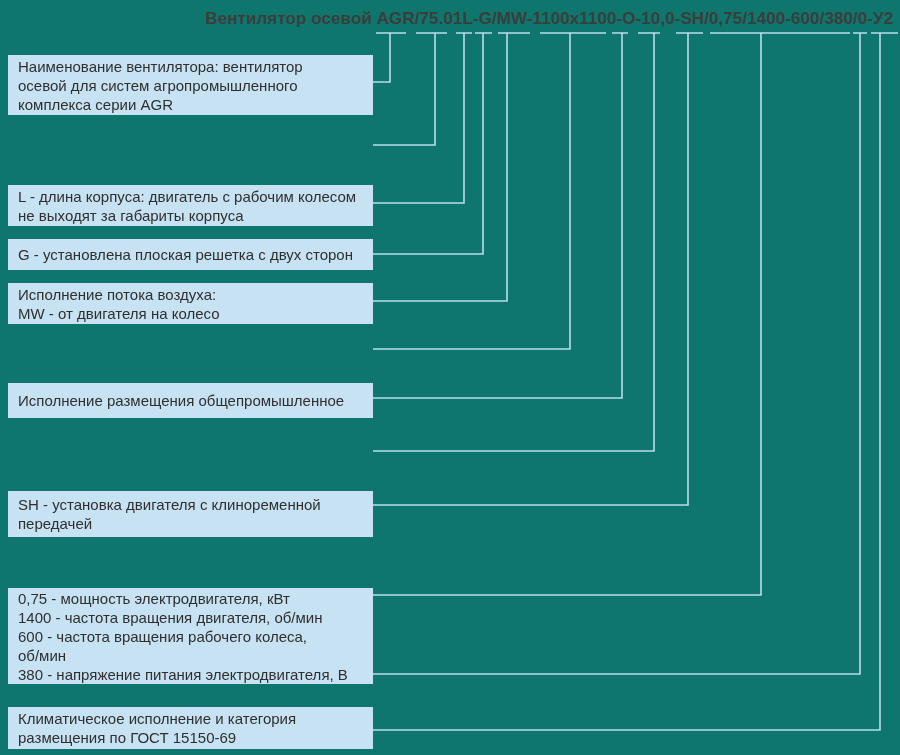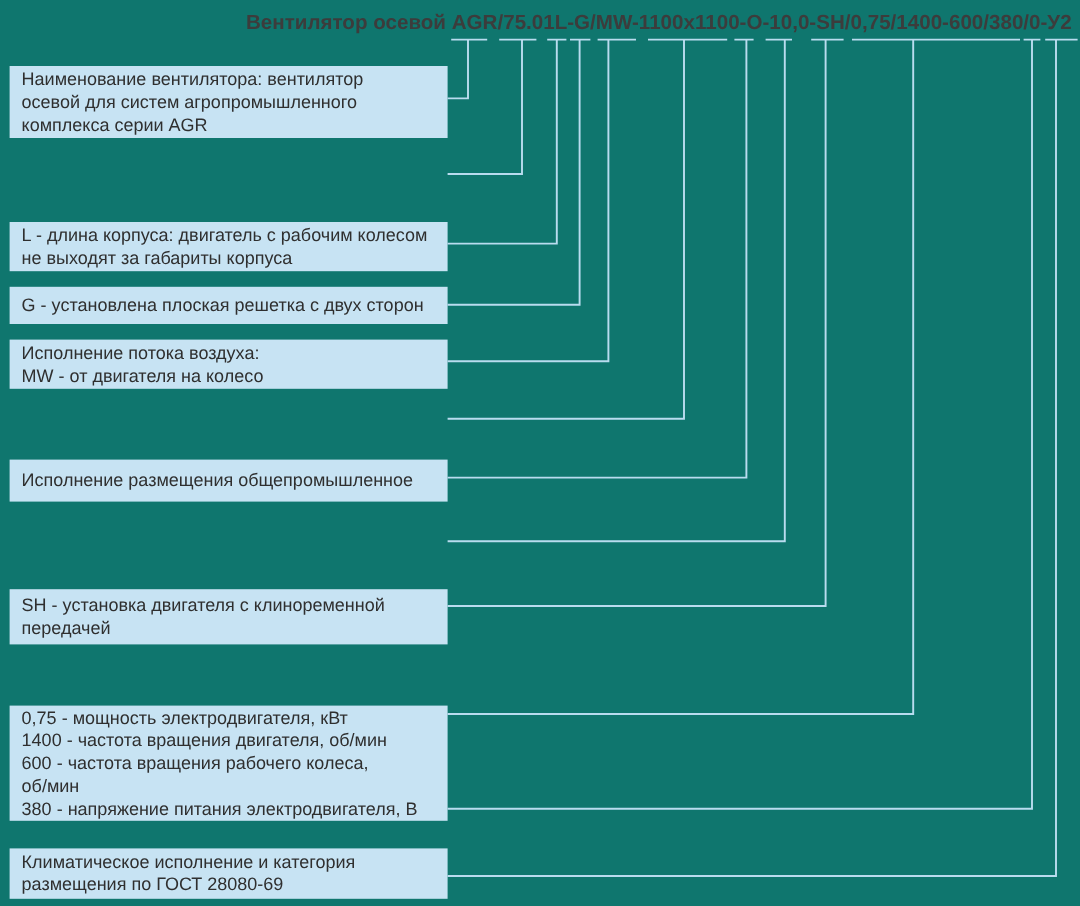--- a/index.html
+++ b/index.html
@@ -71,15 +71,15 @@
 MW - от двигателя на колесо</div>
   <div class="box" style="top:383px;height:35px;">Исполнение размещения общепромышленное</div>
   <div class="box" style="top:491px;height:46px;">SH - установка двигателя с клиноременной
 передачей</div>
   <div class="box" style="top:568px;height:96px;margin-top:20px;">0,75 - мощность электродвигателя, кВт
 1400 - частота вращения двигателя, об/мин
 600 - частота вращения рабочего колеса,
 об/мин
 380 - напряжение питания электродвигателя, В</div>
   <div class="box" style="top:707px;height:42px;">Климатическое исполнение и категория
-размещения по ГОСТ 28080-69</div>
+размещения по ГОСТ 15150-69</div>
 
 </div>
 
 </body></html>

